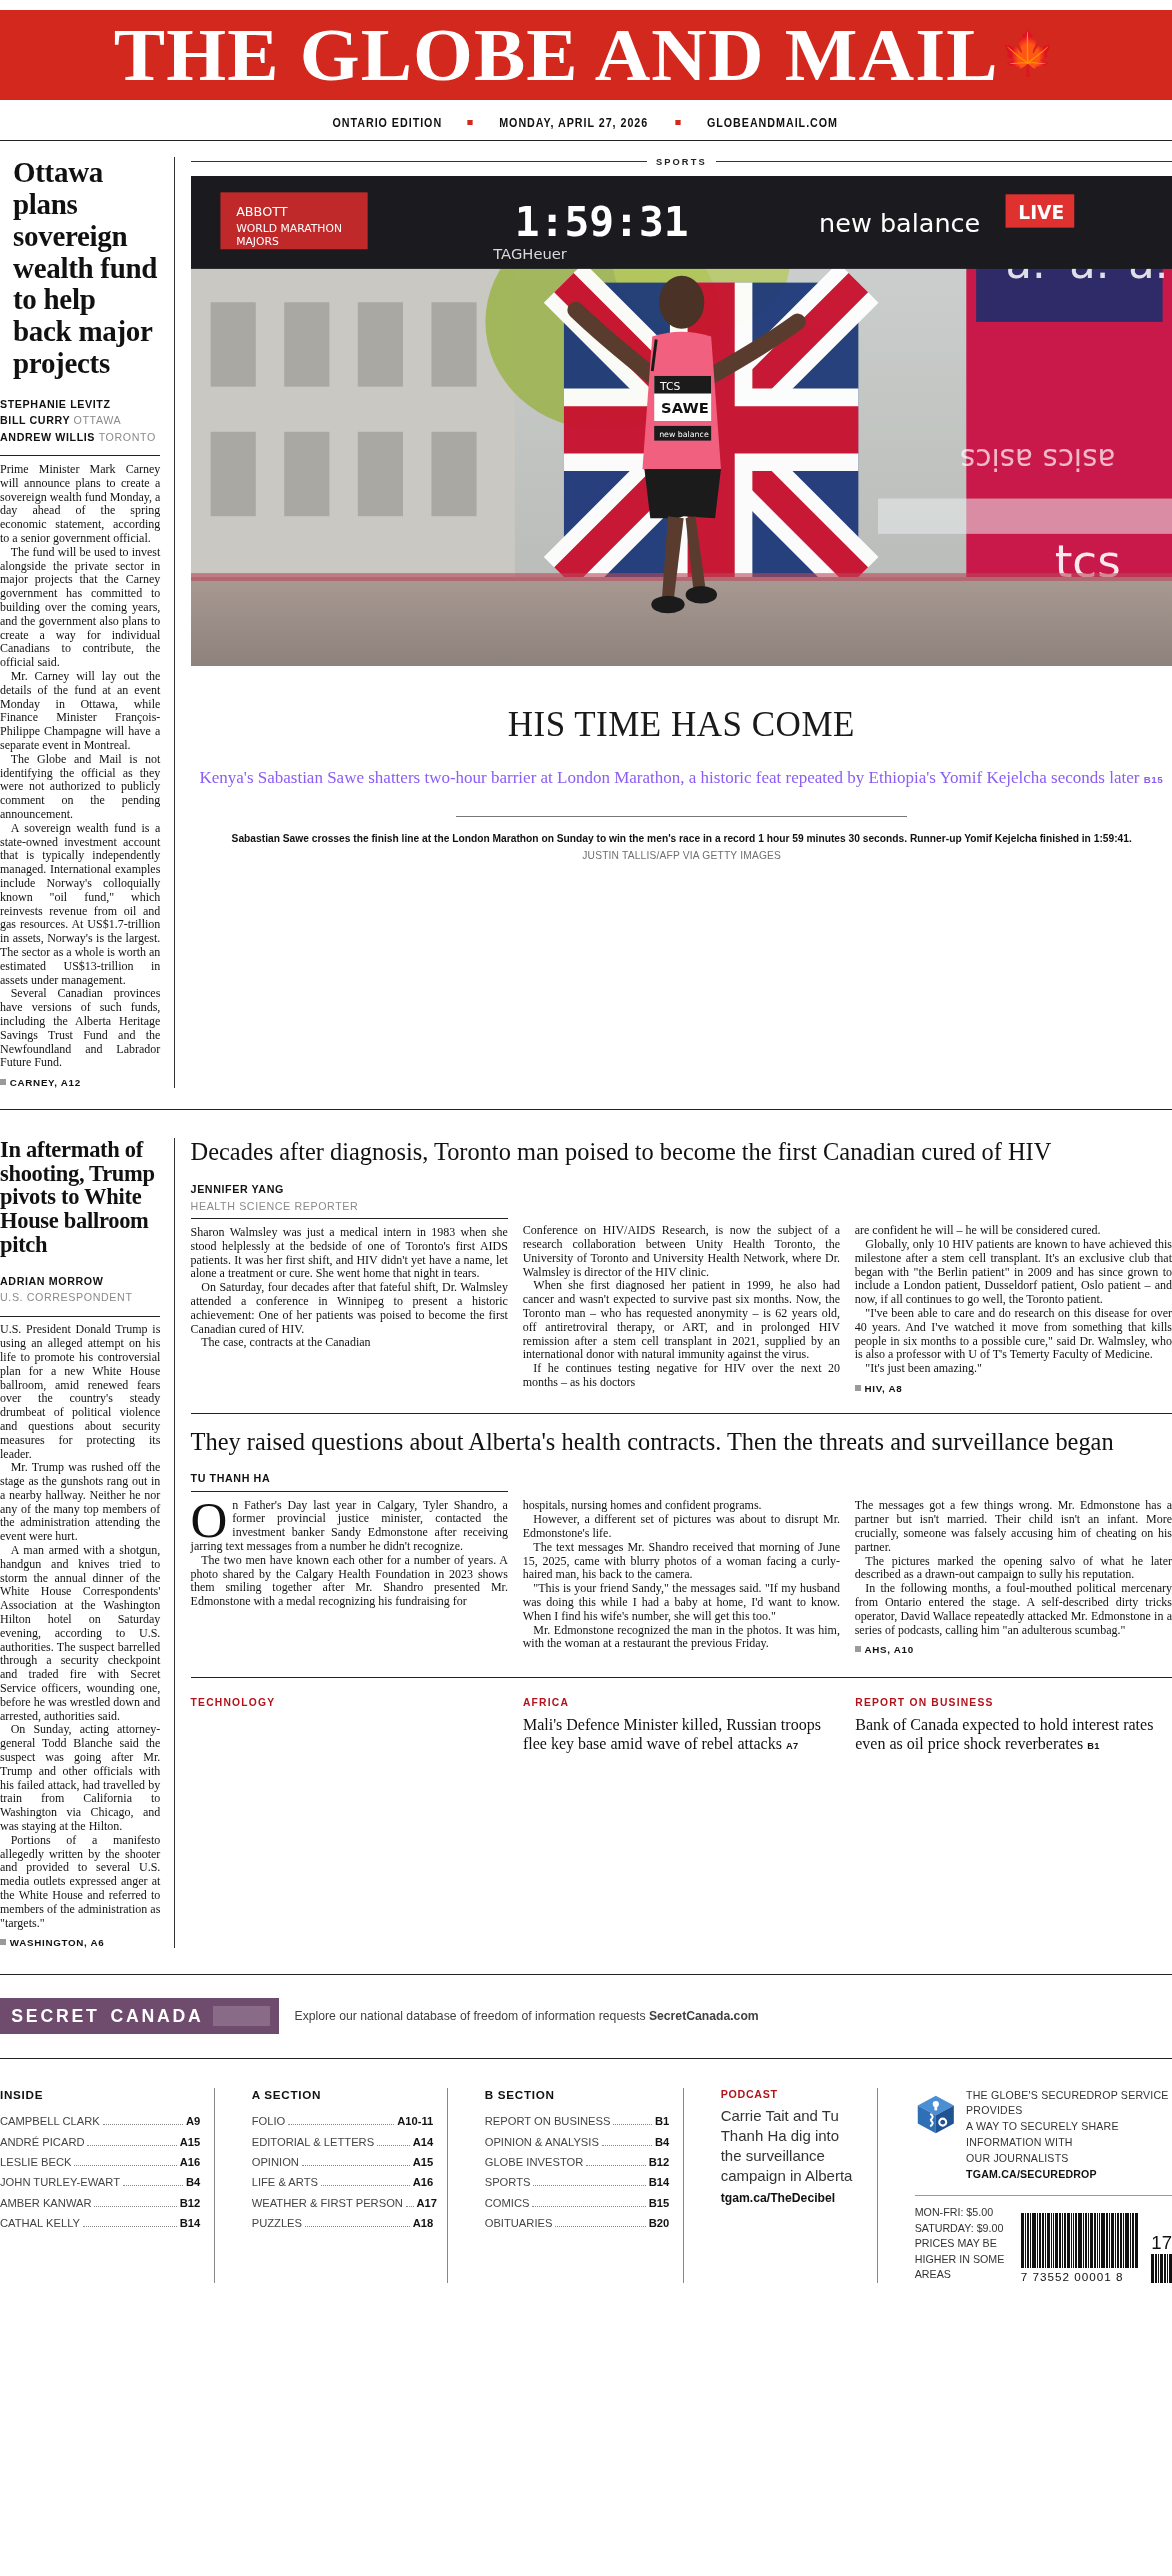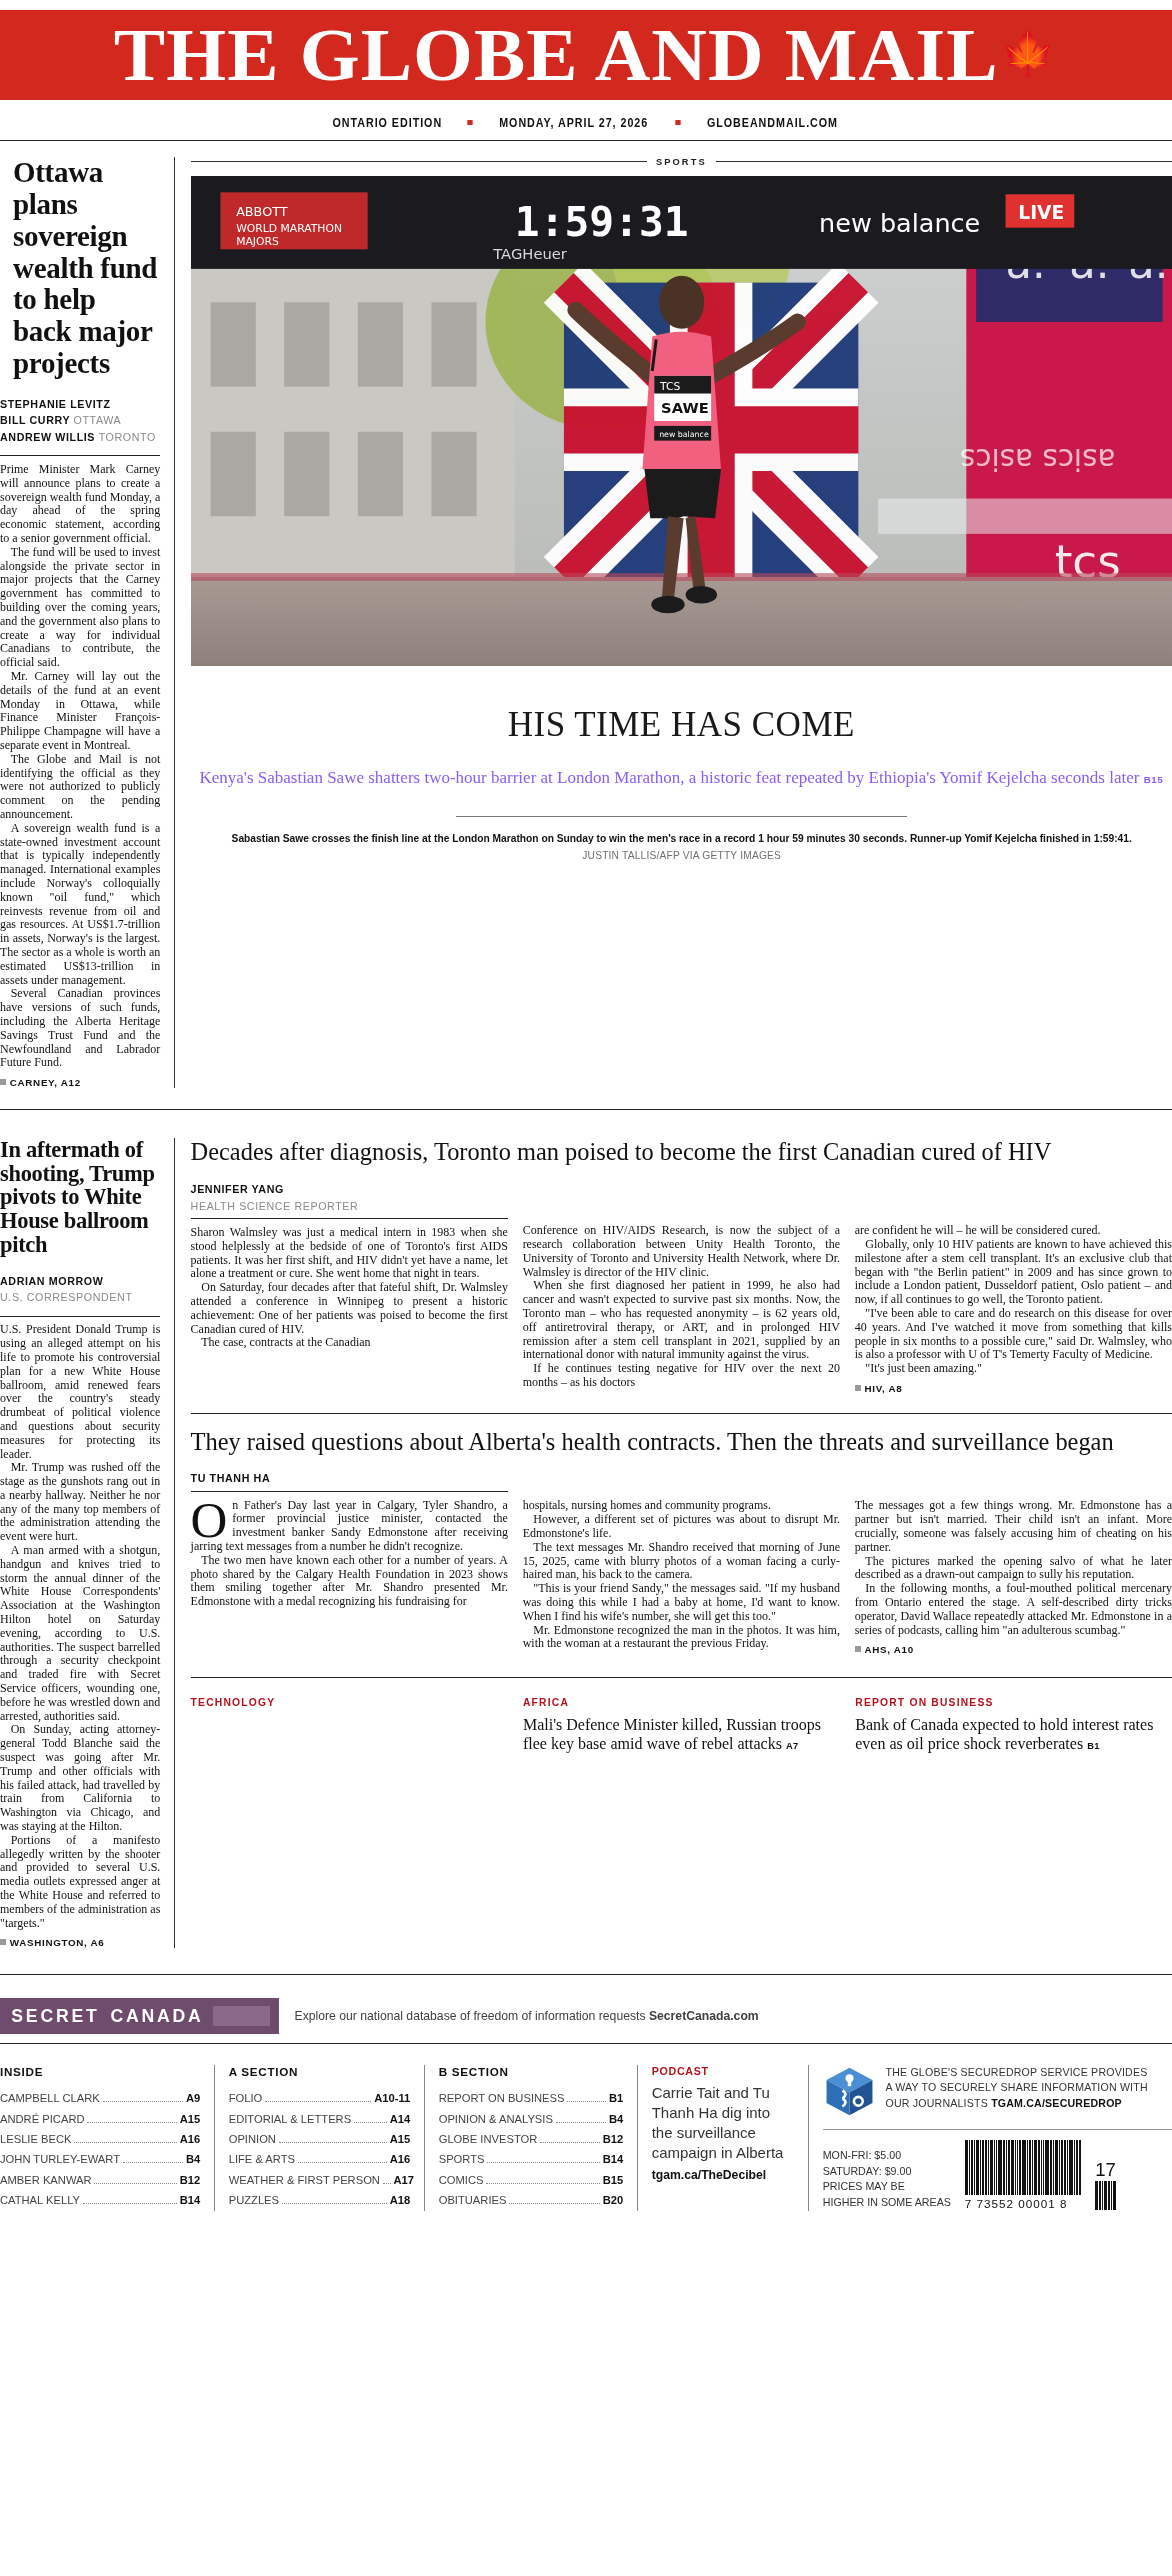--- a/index.html
+++ b/index.html
@@ -69,21 +69,21 @@
 
   
   .sc-band{display:flex;align-items:center;gap:15.6px;margin-top:23.4px;padding:0;}
   .sc-logo{background:#6f4b6e;display:flex;align-items:center;padding:6.8px 8.8px;gap:6.8px;}
   .sc-word{font-family:"Liberation Sans",sans-serif;font-weight:700;color:#fff;font-size:18.6px;letter-spacing:2.9px;transform:scaleX(.95);}
   .sc-tail{width:57px;height:19.5px;background:#fff;opacity:.18;}
   .sc-text{font-family:"Liberation Sans",sans-serif;font-size:12.2px;color:#404040;}
   .sc-text b{font-weight:700;}
 
   
-  .indexwrap{display:flex;margin-top:9px;padding-top:21px;border-top:1.8px solid #222;}
+  .indexwrap{display:flex;margin-top:24px;padding-top:29px;border-top:1.8px solid #222;gap:23px;}
   .idxcol{padding:0 13.7px;box-sizing:border-box;border-right:1px solid #888;}
   .idxcol:last-child{border-right:none;}
   .idxhd{font-family:"Liberation Sans",sans-serif;font-size:11.7px;font-weight:700;letter-spacing:0.7px;margin-bottom:10.7px;}
   .idxrow{display:flex;align-items:baseline;font-family:"Liberation Sans",sans-serif;font-size:11.2px;color:#444;line-height:1.82;}
   .idxrow .nm{white-space:nowrap;}
   .idxrow .dots{flex:1;border-bottom:1.5px dotted #888;margin:0 2.9px 2.9px;min-width:7.8px;}
   .idxrow .pg{font-weight:700;color:#111;white-space:nowrap;}
 
   .pod-kick{font-family:"Liberation Sans",sans-serif;font-size:10.7px;font-weight:700;letter-spacing:0.7px;color:#b3121b;margin-bottom:6.8px;}
   .pod-txt{font-family:"Liberation Sans",sans-serif;font-size:15px;line-height:1.32;color:#333;font-weight:400;}
@@ -310,21 +310,21 @@
             <div>TU THANH HA</div>
           </div>
           <div class="rule-sm"></div>
           <div class="body">
             <p class="first"><span class="dropcap">O</span><span>n Father's Day last year in Calgary, Tyler Shandro, a former provincial justice minister, contacted the investment banker Sandy Edmonstone after receiving jarring text messages from a number he didn't recognize.</span></p>
             <p>The two men have known each other for a number of years. A photo shared by the Calgary Health Foundation in 2023 shows them smiling together after Mr. Shandro presented Mr. Edmonstone with a medal recognizing his fundraising for</p>
           </div>
         </div>
         <div>
           <div class="body" style="padding-top:29px;">
-            <p class="first">hospitals, nursing homes and community programs.</p>
+            <p class="first">hospitals, nursing homes and confident programs.</p>
             <p>However, a different set of pictures was about to disrupt Mr. Edmonstone's life.</p>
             <p>The text messages Mr. Shandro received that morning of June 15, 2025, came with blurry photos of a woman facing a curly-haired man, his back to the camera.</p>
             <p>"This is your friend Sandy," the messages said. "If my husband was doing this while I had a baby at home, I'd want to know. When I find his wife's number, she will get this too."</p>
             <p>Mr. Edmonstone recognized the man in the photos. It was him, with the woman at a restaurant the previous Friday.</p>
           </div>
         </div>
         <div>
           <div class="body" style="padding-top:29px;">
             <p class="first">The messages got a few things wrong. Mr. Edmonstone has a partner but isn't married. Their child isn't an infant. More crucially, someone was falsely accusing him of cheating on his partner.</p>
             <p>The pictures marked the opening salvo of what he later described as a drawn-out campaign to sully his reputation.</p>

